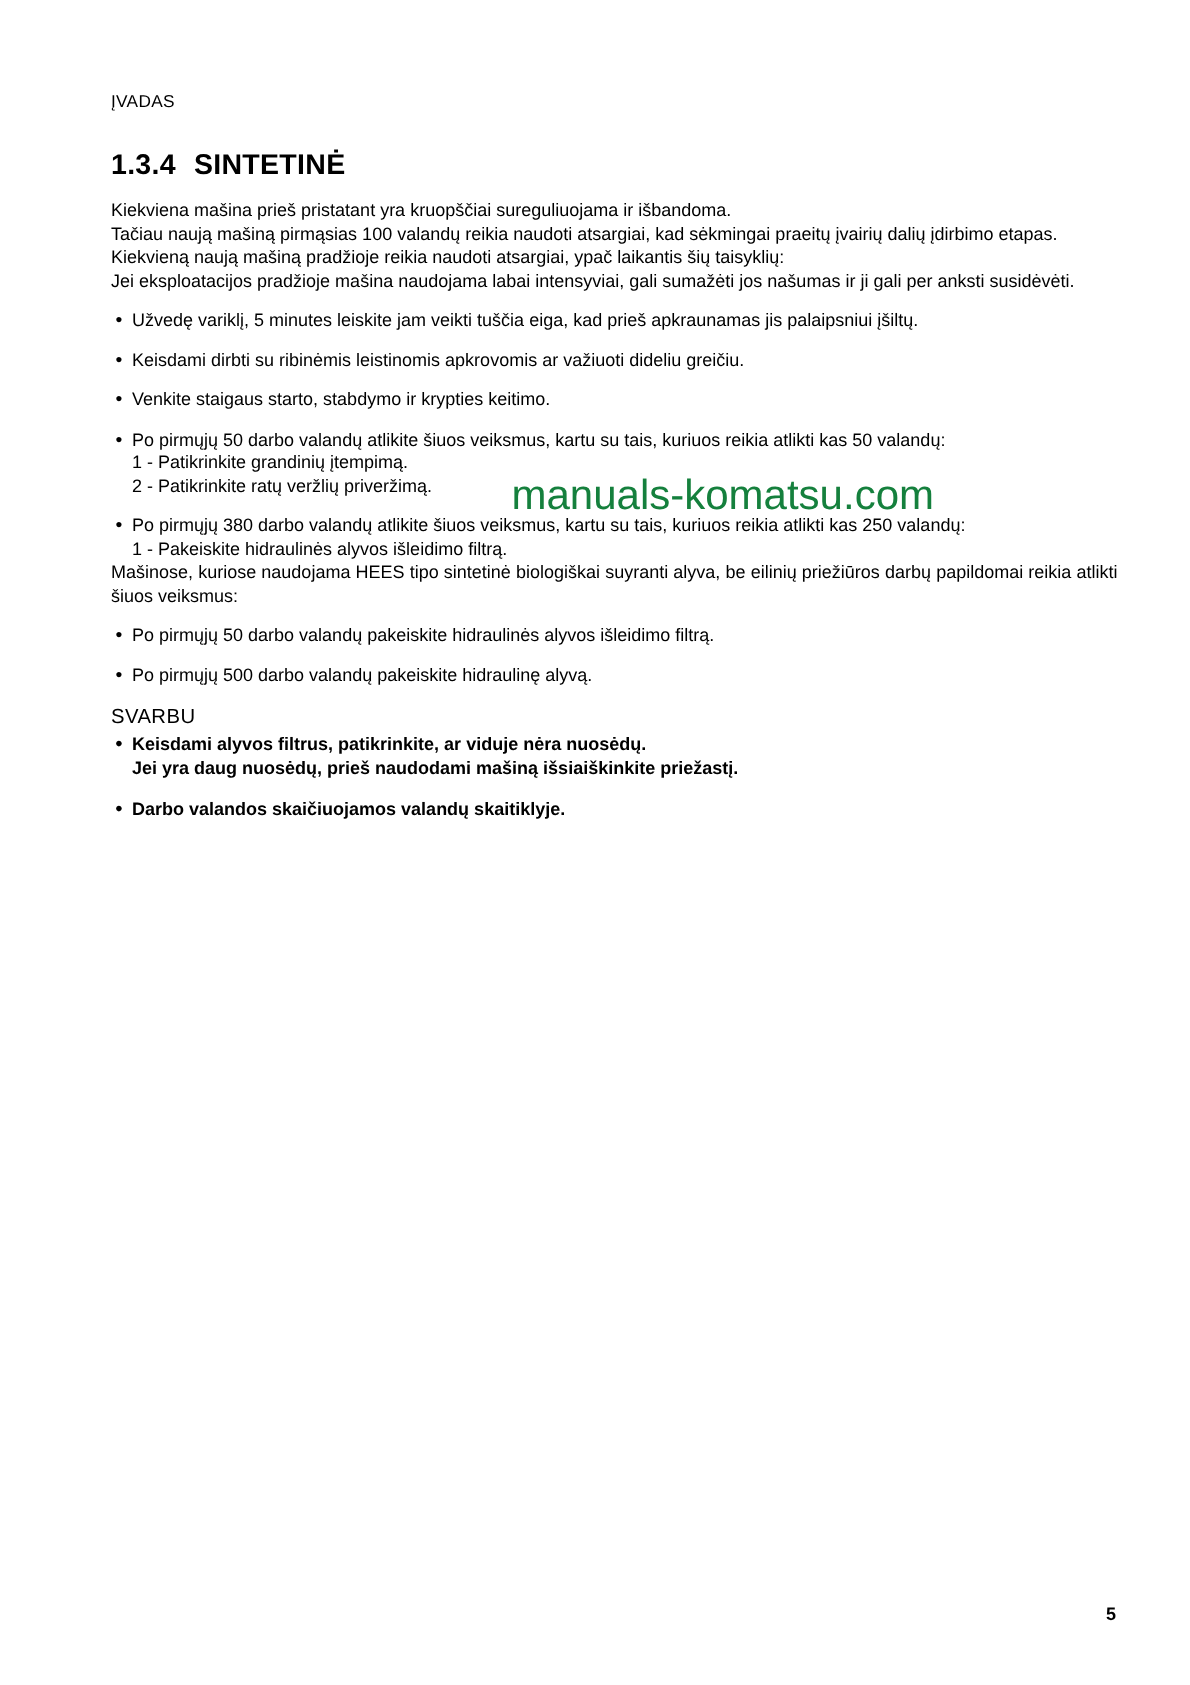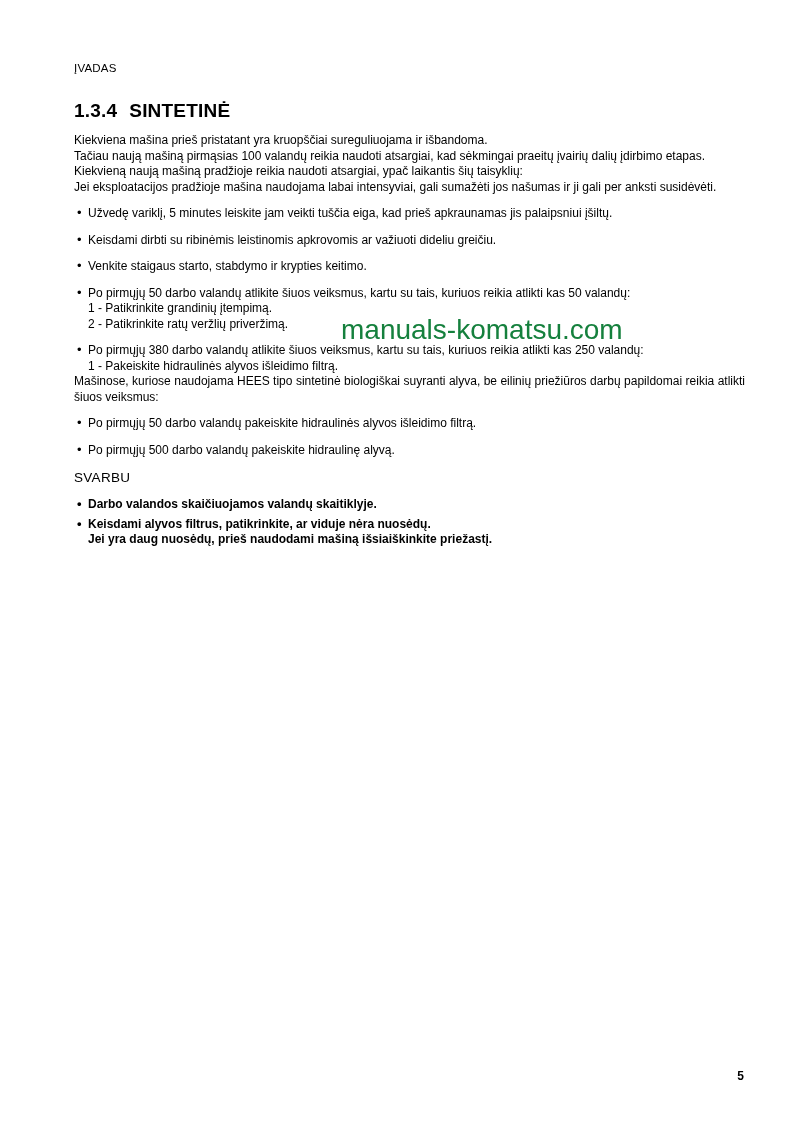--- a/index.html
+++ b/index.html
@@ -116,24 +116,24 @@
   <div class="bullet-item">Po pirmųjų 380 darbo valandų atlikite šiuos veiksmus, kartu su tais, kuriuos reikia atlikti kas 250 valandų:</div>
   <div class="sub-item">1 - Pakeiskite hidraulinės alyvos išleidimo filtrą.</div>
 
   <p class="body-par justify hees-par">Mašinose, kuriose naudojama HEES tipo sintetinė biologiškai suyranti alyva, be eilinių priežiūros darbų papildomai reikia atlikti šiuos veiksmus:</p>
 
   <div class="bullet-item">Po pirmųjų 50 darbo valandų pakeiskite hidraulinės alyvos išleidimo filtrą.</div>
   <div class="bullet-item">Po pirmųjų 500 darbo valandų pakeiskite hidraulinę alyvą.</div>
 
   <h2 class="svarbu-heading">SVARBU</h2>
 
-  <div class="bullet-item bold-bullet spaced">Darbo valandos skaičiuojamos valandų skaitiklyje.</div>
-
   <div class="bullet-item bold-bullet">
     <span>Keisdami alyvos filtrus, patikrinkite, ar viduje nėra nuosėdų.</span><br>
     <span>Jei yra daug nuosėdų, prieš naudodami mašiną išsiaiškinkite priežastį.</span>
   </div>
+
+  <div class="bullet-item bold-bullet spaced">Darbo valandos skaičiuojamos valandų skaitiklyje.</div>
 
 </div>
 
 <div class="watermark">manuals-komatsu.com</div>
 
 <div class="page-number">5</div>
 
 </body></html>

